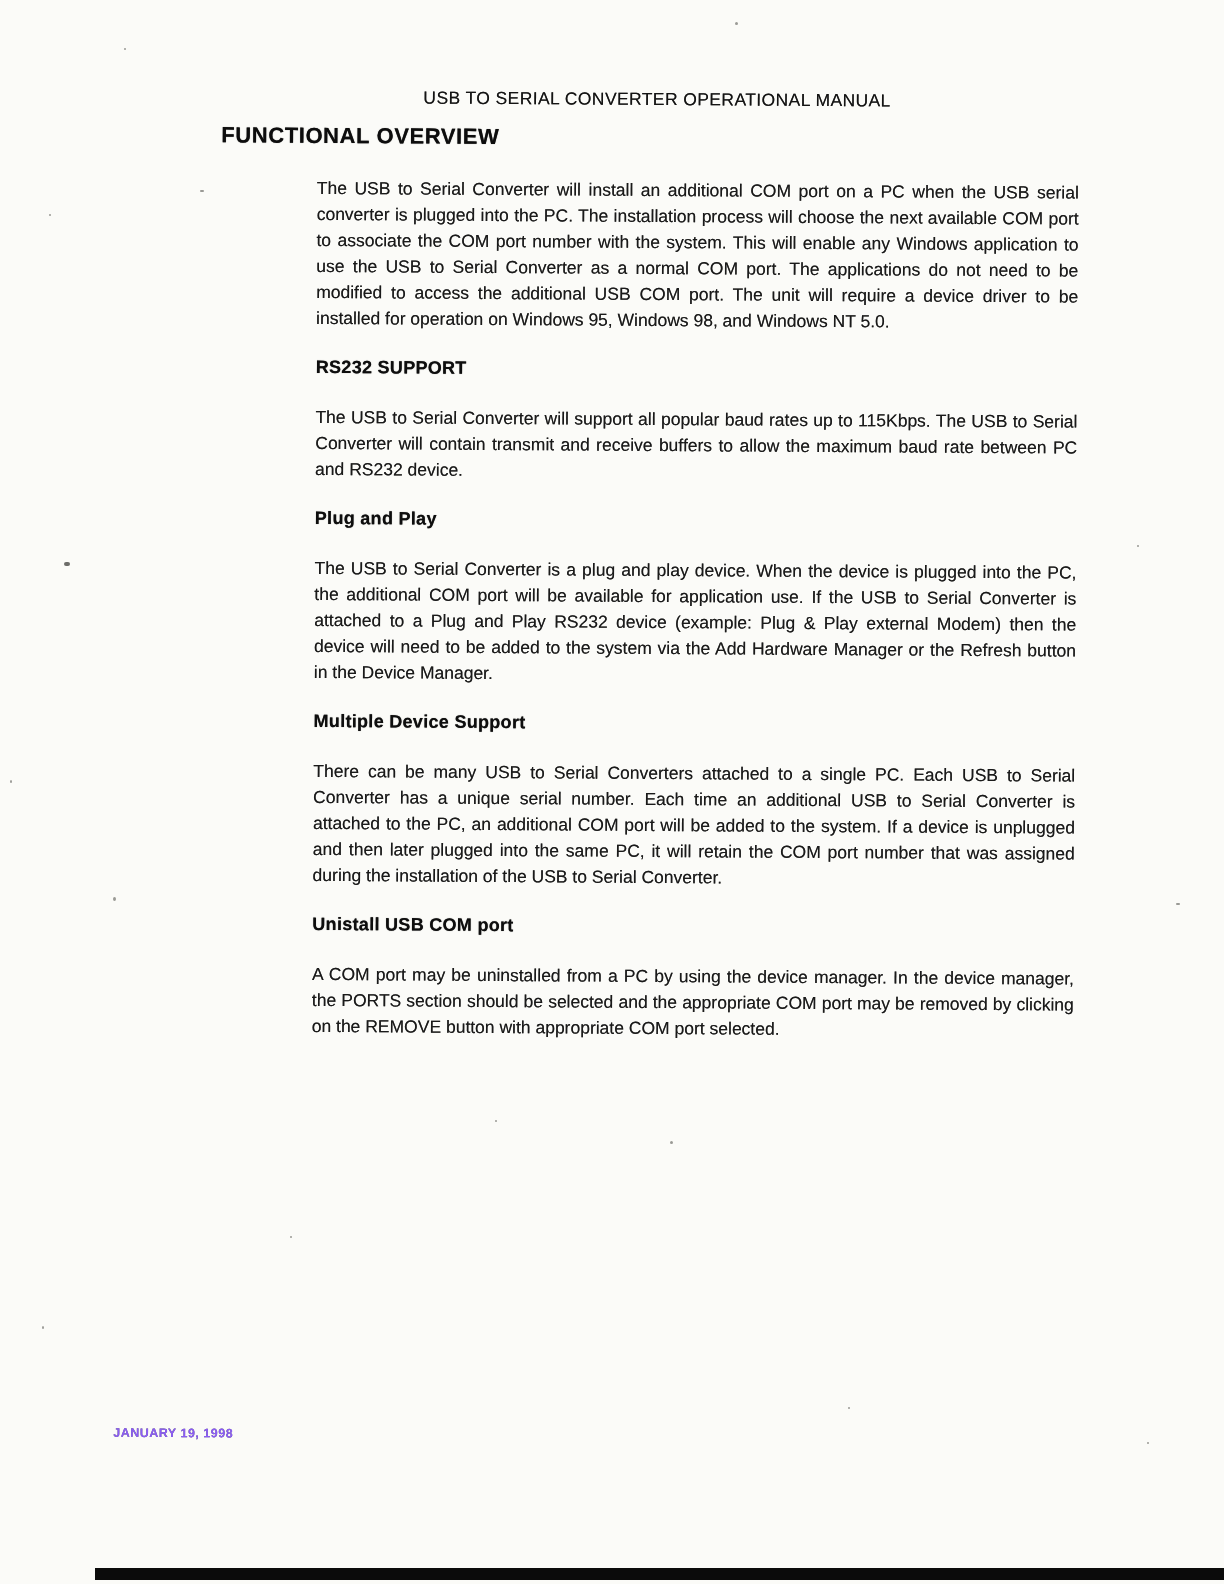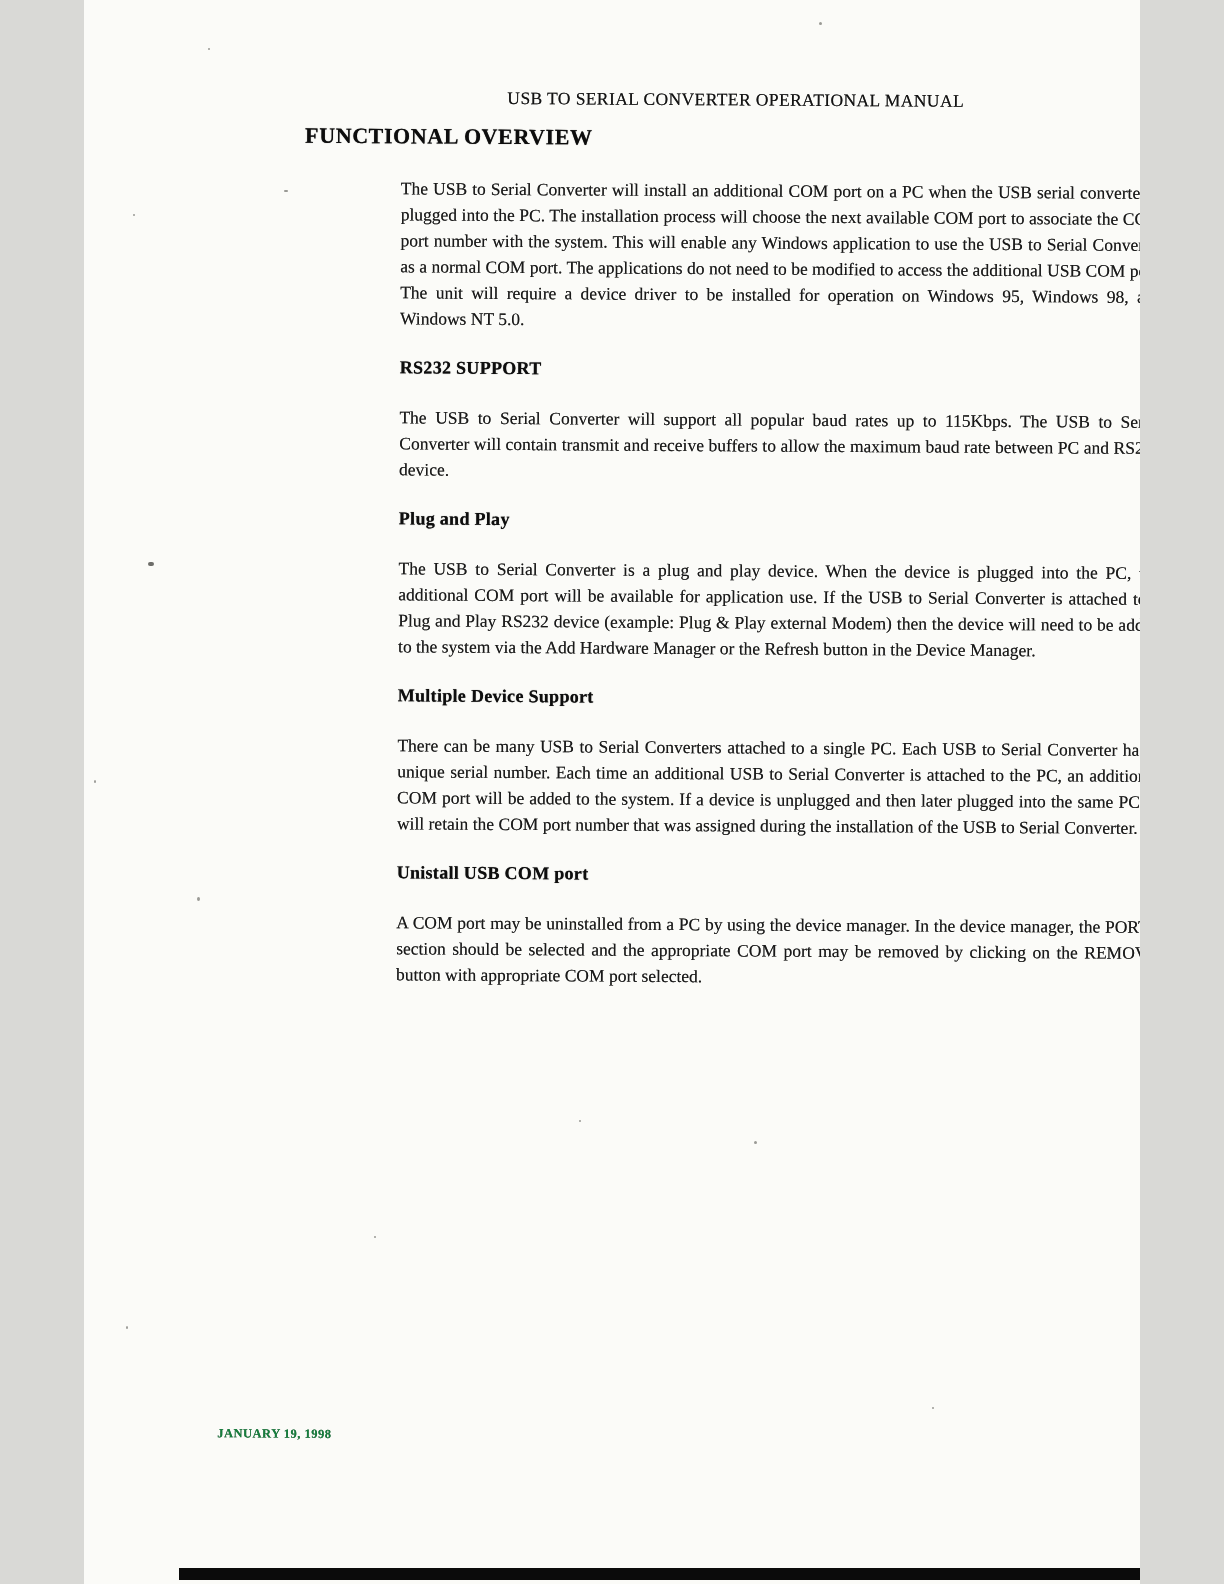--- a/index.html
+++ b/index.html
@@ -2,25 +2,25 @@
 <html><head>
 <meta charset="utf-8">
 <style>
   html, body {
     margin: 0;
     padding: 0;
     background: #d9d9d6;
   }
   .page {
     position: relative;
-    width: 1056px;
+    width: 1224px;
     height: 1584px;
     margin: 0 auto;
     background: #fbfbf8;
-    font-family: Liberation Serif, serif;
+    font-family: Liberation Sans, sans-serif;
     color: #171717;
     overflow: hidden;
   }
   
   .tilt {
     position: absolute;
     inset: 0;
     transform: rotate(0.35deg);
     transform-origin: 40% 0;
   }
@@ -67,23 +67,22 @@
     color: #0e0e0e;
     text-shadow: 0 0 0.7px rgba(10,10,10,0.8);
   }
   .footer-date {
     position: absolute;
     top: 1428px;
     left: 122px;
     font-size: 12.5px;
     font-weight: bold;
     letter-spacing: 0.5px;
-    color: #15803d;
+    color: #8b5cf6;
     text-shadow: 0 0 0.5px rgba(30,30,30,0.7);
-    margin-left: 20px;
   }
   .scan-bar {
     position: absolute;
     top: 1568px;
     left: 95px;
     right: 0;
     height: 12px;
     background: #0b0b0b;
   }
   

